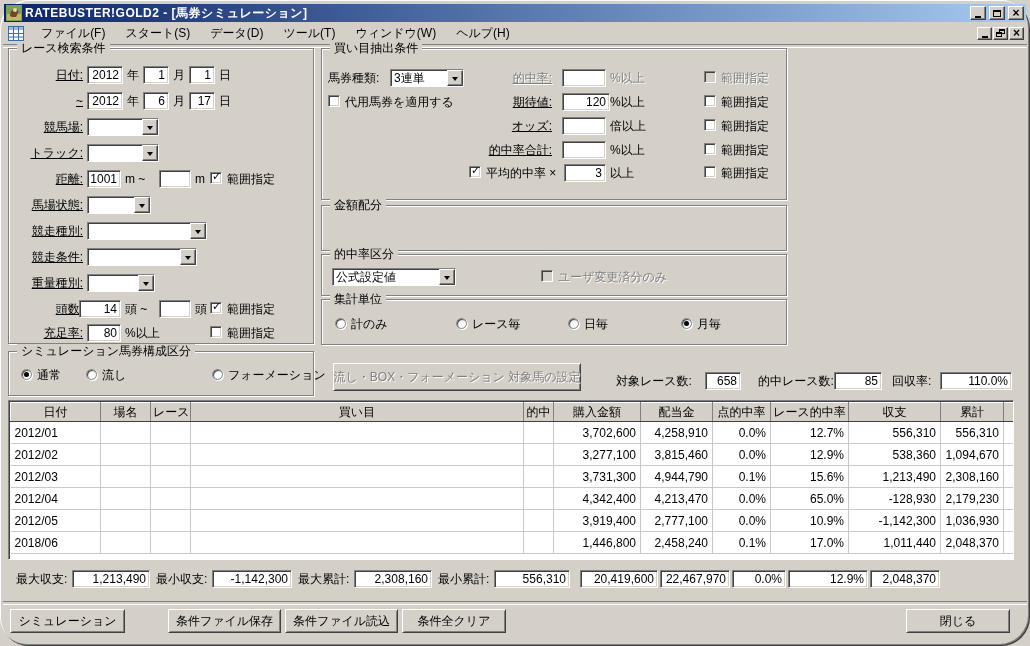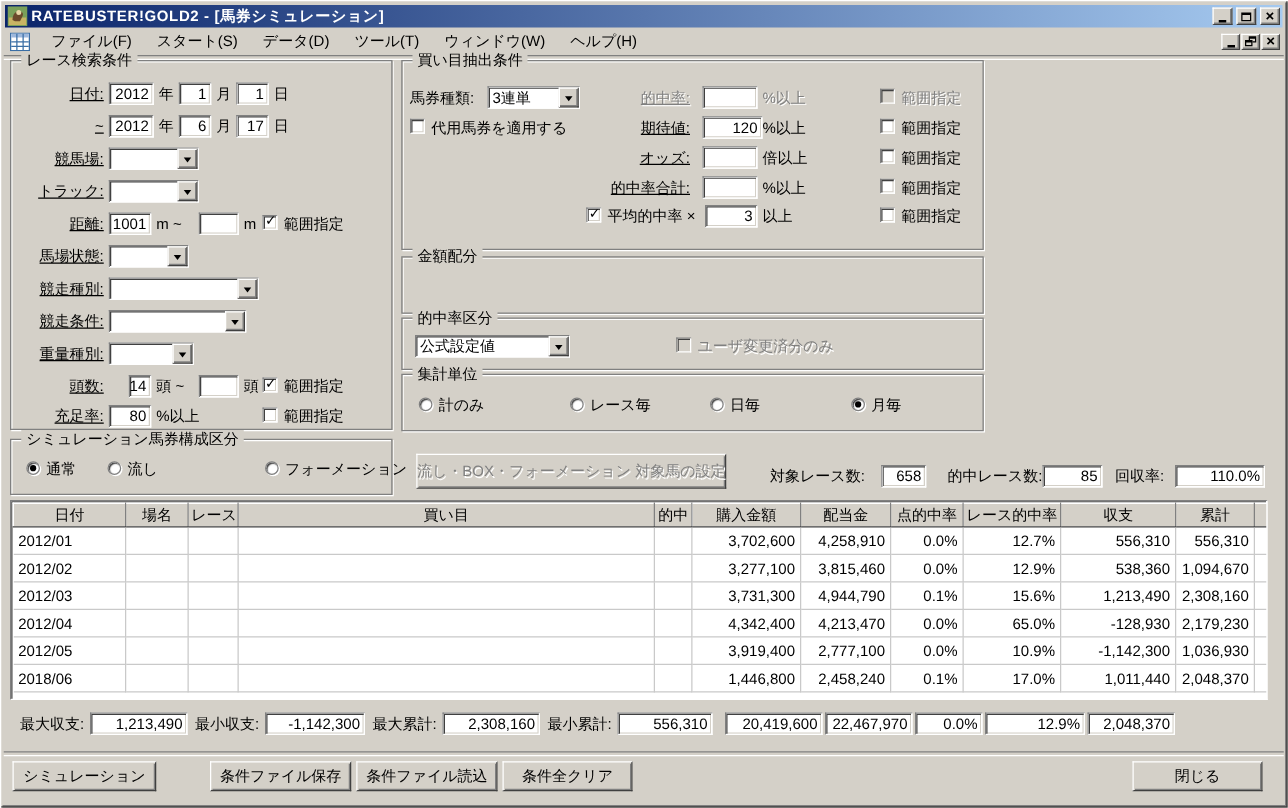--- a/index.html
+++ b/index.html
@@ -1,18 +1,18 @@
 <!DOCTYPE html>
 <html><head>
 <meta charset="utf-8">
 <style>
   html,body{margin:0;padding:0;}
   body{width:1030px;height:646px;overflow:hidden;font-family:"Liberation Sans","DejaVu Sans",sans-serif;font-size:12px;color:#000;background:#d4d0c8;}
   .window{position:relative;width:1030px;height:646px;background:#d4d0c8;box-sizing:border-box;
-    box-shadow:inset 1px 1px 0 #fff, inset -1px -1px 0 #404040, inset 2px 2px 0 #d4d0c8, inset -2px -2px 0 #808080;}
+    box-shadow:inset 1px 1px 0 #fff, inset -1px -1px 0 #404040, inset 2px 2px 0 #d4d0c8, inset -2px -2px 0 #808080;border-radius:29px;}
   
   .titlebar{position:absolute;left:4px;top:4px;right:4px;height:18px;
     background:linear-gradient(to right,#0a246a,#a6caf0);display:flex;align-items:center;padding:0 2px;gap:3px;}
   .titlebar .title{color:#fff;font-weight:bold;font-size:12px;white-space:nowrap;flex:1;letter-spacing:.5px;}
   .appicon{width:16px;height:16px;flex:0 0 16px;}
   .wbtn{width:16px;height:14px;background:#d4d0c8;border:1px solid;border-color:#fff #404040 #404040 #fff;
     box-shadow:inset -1px -1px 0 #808080;display:flex;align-items:center;justify-content:center;box-sizing:border-box;cursor:default;}
   .wbtn-sm{width:15px;height:13px;}
   .g-min{width:6px;height:2px;background:#000;margin-top:7px;}
   .g-max{width:8px;height:7px;border:1px solid #000;border-top:2px solid #000;box-sizing:border-box;}
@@ -220,21 +220,21 @@
       <span class="combo" style="left:74px;width:68px;">
         <span class="combo-text"></span>
         <span class="combo-btn">
             <span class="arr"></span>
           </span>
       </span>
     </div>
 
     <div class="row" style="top:250px;">
       <span class="lbl r" style="left:0;width:70px;">頭数:</span>
-      <span class="fld" style="left:90px;width:18px;">14</span>
+      <span class="fld" style="left:66px;width:42px;">14</span>
       <span class="lbl" style="left:112px;">頭 ~</span>
       <span class="fld" style="left:146px;width:32px;"></span>
       <span class="lbl" style="left:182px;">頭</span>
       <span class="cb checked" style="left:197px;">
         <span class="cb-box"></span>
         <span class="cb-lbl">範囲指定</span>
       </span>
     </div>
 
     <div class="row" style="top:274px;">

